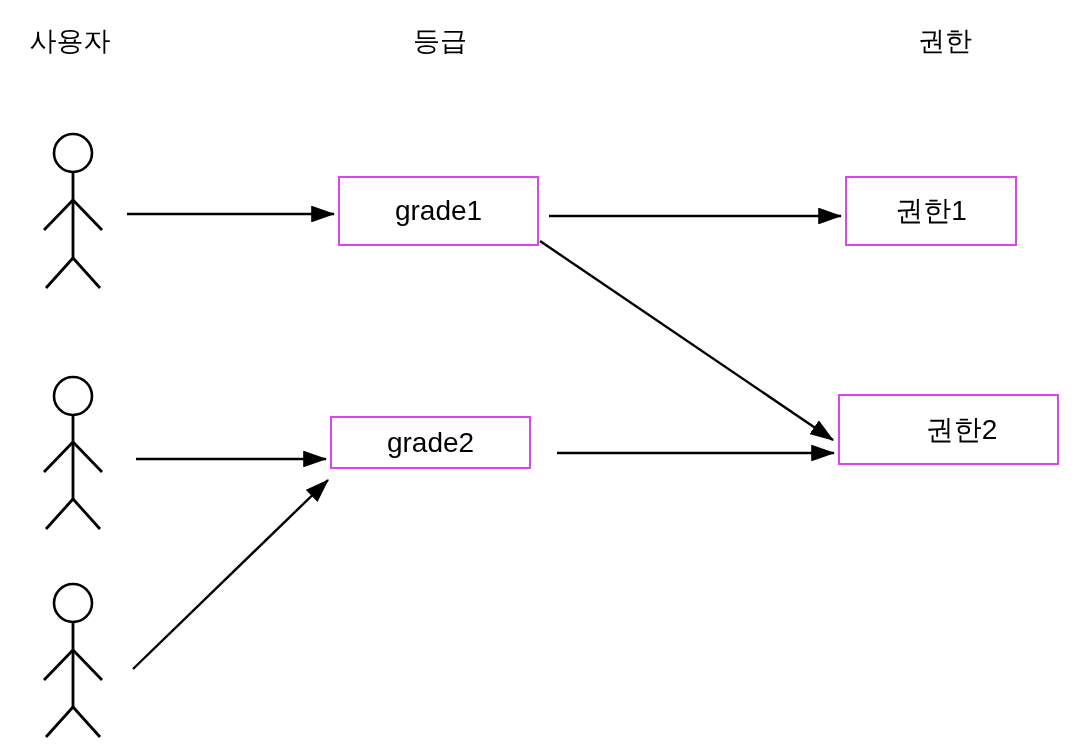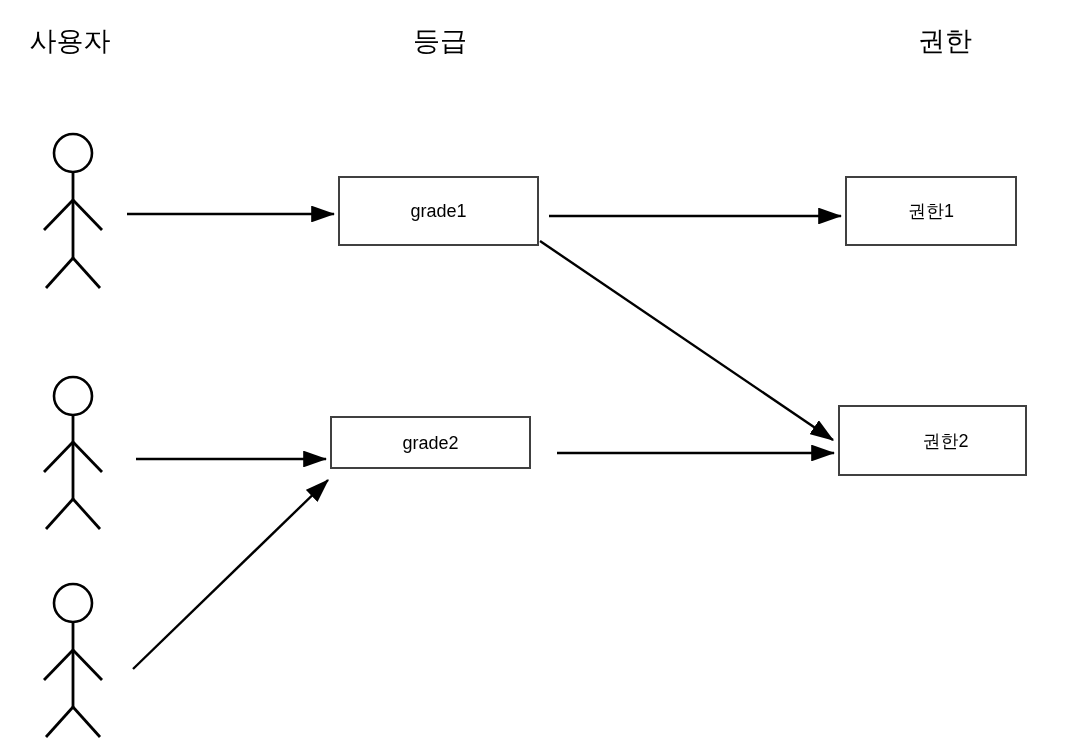--- a/index.html
+++ b/index.html
@@ -36,35 +36,35 @@
     text-align: center;
     font-family: "Liberation Sans", sans-serif;
   }
   #header-user  { left: 0px;   top: 28px; width: 140px; }
   #header-grade { left: 360px; top: 28px; width: 160px; }
   #header-perm  { left: 865px; top: 28px; width: 160px; }
 
   .node-box {
     position: absolute;
     box-sizing: border-box;
-    border: 2px solid #404040;
+    border: 2px solid #d946ef;
     background: #ffffff;
     display: flex;
     align-items: center;
     justify-content: center;
-    font-size: 18px;
+    font-size: 28px;
     line-height: 1;
     color: #000000;
     white-space: nowrap;
     font-family: "Liberation Sans", sans-serif;
   }
   #box-grade1 { left: 338px; top: 176px; width: 201px; height: 70px; }
   #box-grade2 { left: 330px; top: 416px; width: 201px; height: 53px; }
   #box-perm1  { left: 845px; top: 176px; width: 172px; height: 70px; }
-  #box-perm2  { left: 838px; top: 405px; width: 189px; height: 71px; padding-left: 26px; }
+  #box-perm2  { left: 838px; top: 394px; width: 221px; height: 71px; padding-left: 26px; }
 
   .node-label {
     pointer-events: none;
   }
 </style>
 </head>
 <body>
 
 <div id="canvas">
 

